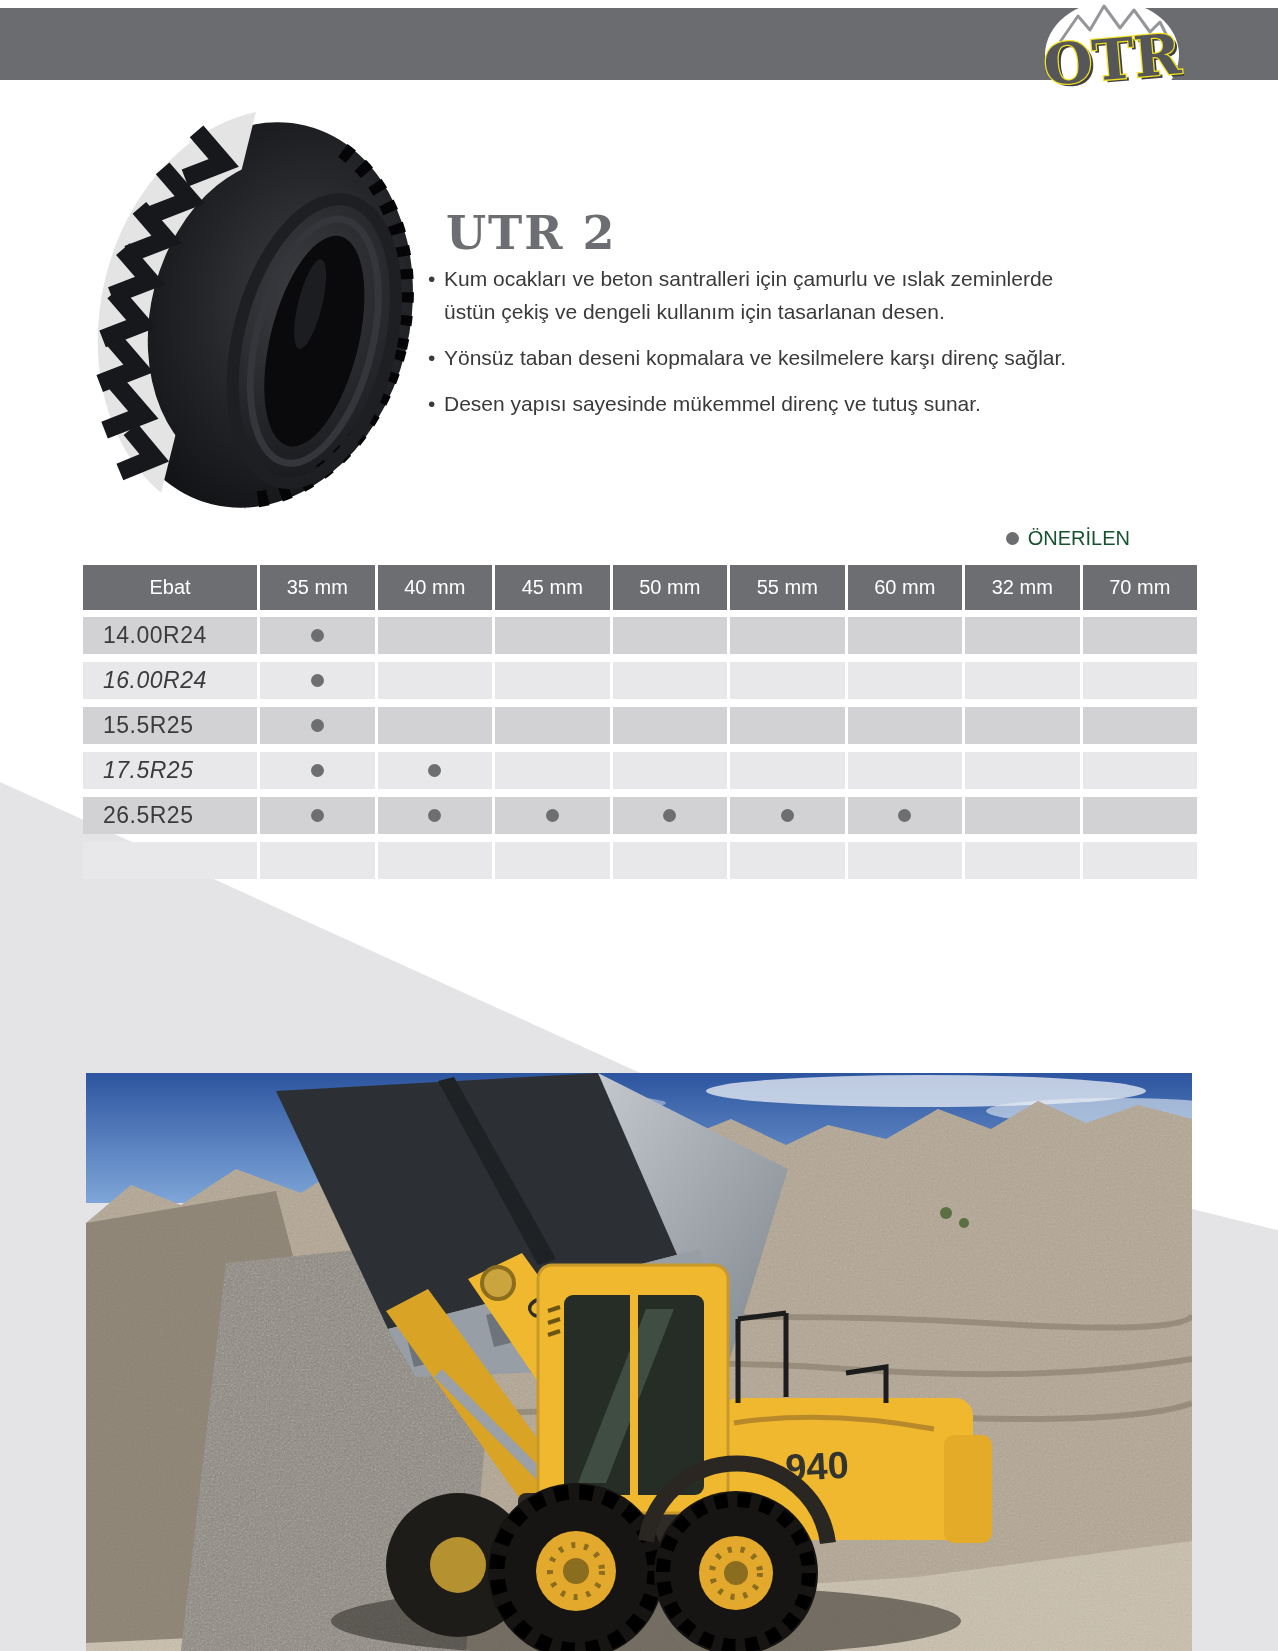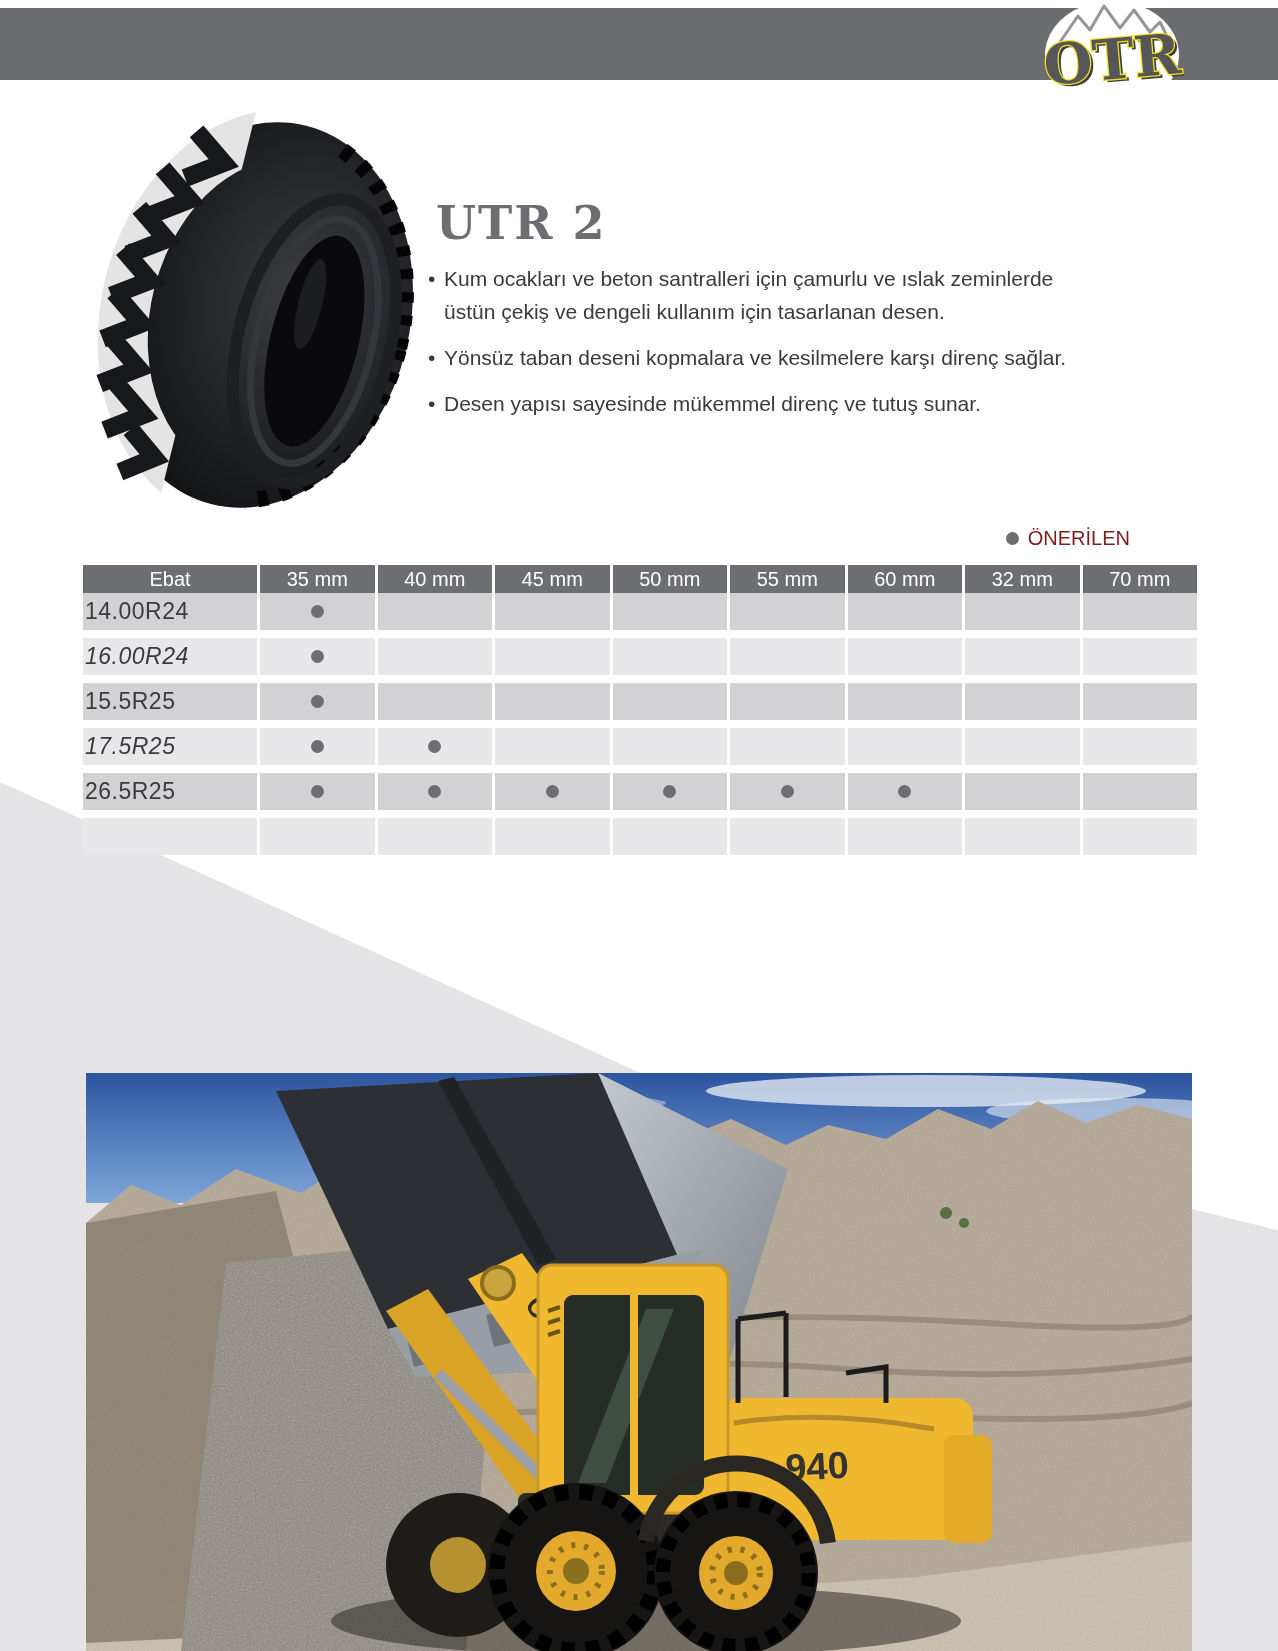--- a/index.html
+++ b/index.html
@@ -13,41 +13,41 @@
             clip-path:polygon(0 0, 100% 5%, 100% 100%, 0 100%);}
 
   
   .topbar{position:absolute;left:0;top:8px;width:1278px;height:72px;background:#6b6c6f;}
   .logo{position:absolute;left:1040px;top:-2px;width:144px;height:118px;}
 
   
   .tire{position:absolute;left:92px;top:112px;width:334px;height:410px;}
 
   
-  .title{position:absolute;left:428px;top:192px;margin:8px;
+  .title{position:absolute;left:428px;top:192px;margin:18px;
          font-family:"DejaVu Serif", serif;font-weight:bold;font-size:46px;line-height:1;
          color:#6d6e71;letter-spacing:2px;}
   .bullets{position:absolute;left:428px;top:262px;width:650px;margin:0;padding:0;list-style:none;}
   .bullets li{display:flex;margin:0 0 13px 0;font-size:21px;line-height:33px;color:#3a3a3c;}
   .b-dot{flex:0 0 16px;color:#3a3a3c;}
 
   
   .legend{position:absolute;top:527px;right:148px;display:flex;align-items:center;gap:9px;
-          font-size:20px;color:#7f1d1d;}
+          font-size:20px;color:#14532d;}
   .legend .dot{width:13px;height:13px;}
 
   
   .sizes{position:absolute;left:83px;top:565px;width:1114px;}
   .trow{display:grid;grid-template-columns:174px repeat(8,1fr);column-gap:3px;}
-  .thead{height:28px;}
+  .thead{height:45px;margin-bottom:7px;}
   .thead .cell{background:#6d6e71;color:#ffffff;font-size:20px;
                display:flex;align-items:center;justify-content:center;}
   .tbody .trow{height:37px;margin-bottom:8px;}
   .tbody .cell{display:flex;align-items:center;justify-content:center;}
-  .tbody .cell.size{justify-content:flex-start;padding-left:2px;
+  .tbody .cell.size{justify-content:flex-start;padding-left:20px;
                     font-size:23px;letter-spacing:.5px;color:#3b3b3d;}
   .trow.dark .cell{background:#d2d2d4;}
   .trow.light .cell{background:#e8e8ea;font-style:italic;}
   .dot{width:13px;height:13px;border-radius:50%;background:#6d6e70;display:inline-block;}
 
   
   .photo{position:absolute;left:86px;top:1073px;width:1106px;height:578px;margin:0;}
   .photo svg{display:block;width:100%;height:100%;}
 </style>
 </head>

